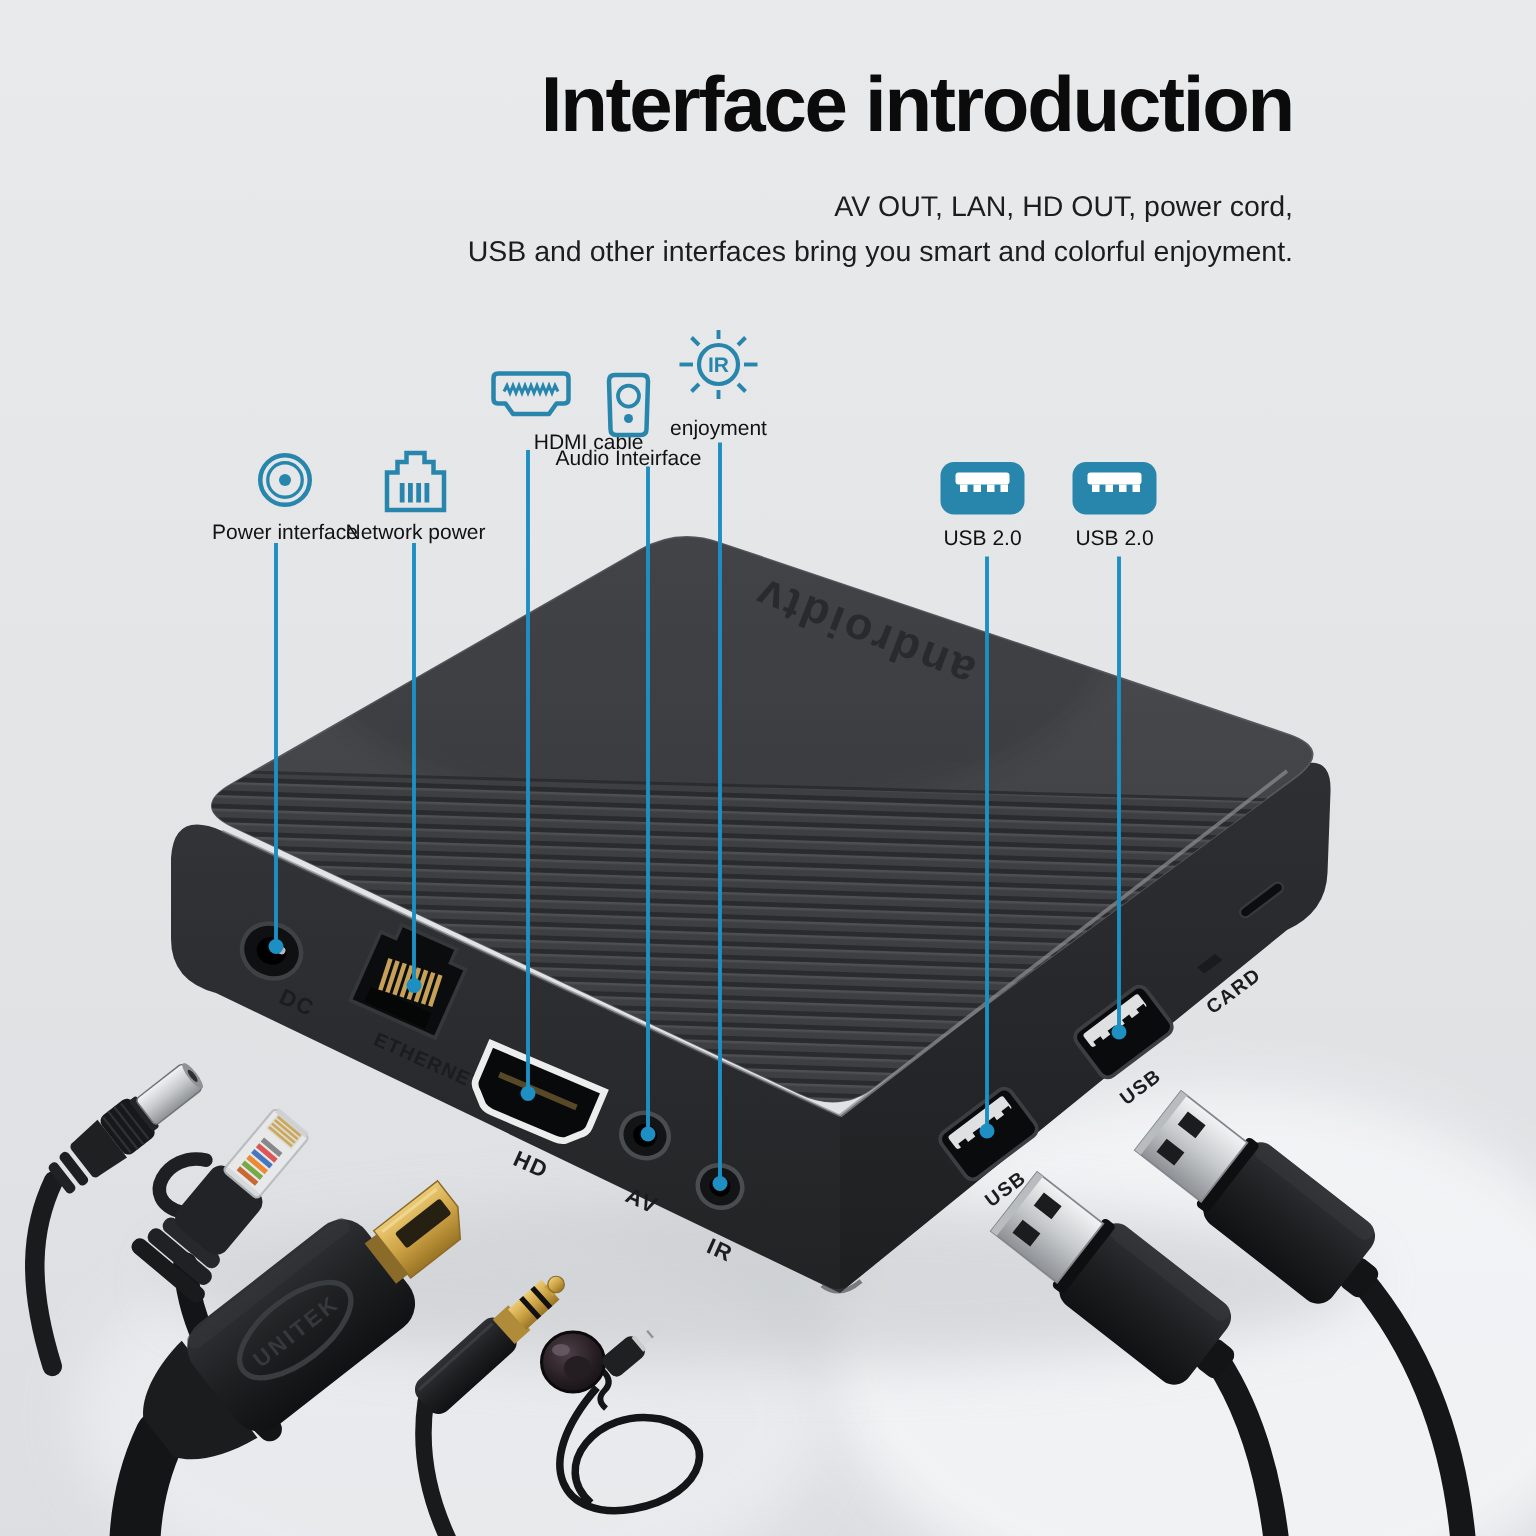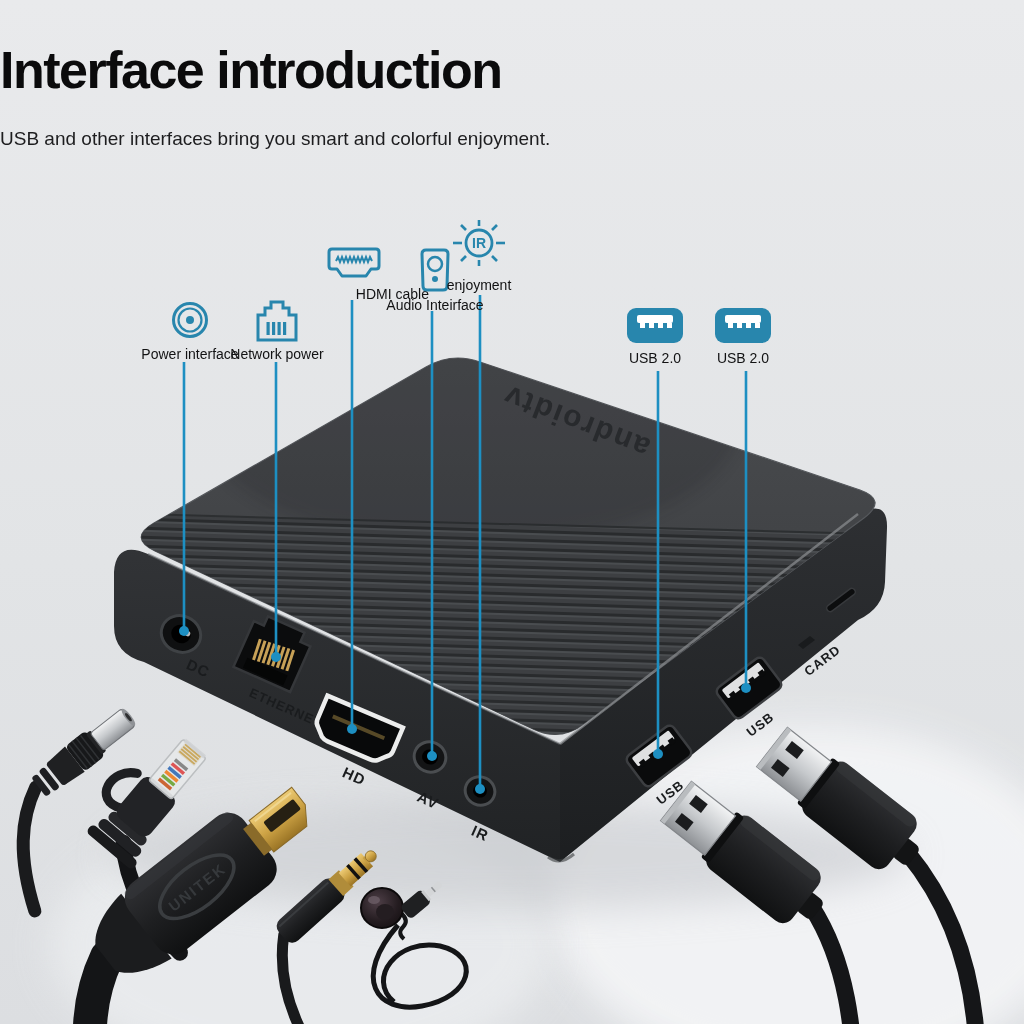--- a/index.html
+++ b/index.html
@@ -1,30 +1,30 @@
 <!DOCTYPE html>
 <html><head>
 <meta charset="utf-8">
 <style>
   html,body{margin:0;padding:0;}
   body{width:1024px;height:1024px;overflow:hidden;
        font-family:"Liberation Sans",sans-serif;
        background:linear-gradient(180deg,#e9eaec 0%,#e2e4e6 55%,#dcdee1 100%);}
   .page{position:relative;width:1024px;height:1024px;}
   .layer{position:absolute;inset:0;}
-  .header{position:absolute;top:40px;left:0;width:852px;text-align:left;}
+  .header{position:absolute;top:40px;left:10px;width:852px;text-align:right;}
   .title{margin:0;font-size:52px;font-weight:700;letter-spacing:-1.5px;color:#0b0b0c;}
   .subtitle{margin-top:24px;font-size:19px;line-height:30px;color:#1d1d1f;}
   .legend-item{position:absolute;width:150px;text-align:center;}
   .legend-item .iconbox{display:flex;justify-content:center;align-items:flex-end;}
   .legend-label{margin-top:3px;font-size:14px;color:#121213;}
   .li-power{left:115px;top:297px;}
   .li-network{left:202px;top:299px;}
   .li-hdmi{left:279px;top:243px;text-align:right;}
-  .li-audio{left:360px;top:246px;}
+  .li-audio{left:344px;top:246px;}
   .li-infrared{left:404px;top:216px;}
   .li-usb1{left:580px;top:305px;}
   .li-usb2{left:668px;top:305px;}
   svg text{font-family:"Liberation Sans",sans-serif;}
   .plabel{font-size:13px;font-weight:700;fill:#1a1c1e;text-anchor:middle;letter-spacing:1px;}
   .plabel-big{font-size:15px;}
   .brand{font-size:30px;font-weight:700;fill:#282a2d;letter-spacing:2px;}
   .cablebrand{font-size:15px;font-weight:700;fill:#36393c;letter-spacing:2px;text-anchor:middle;}
   .iricon-text{font-size:14px;font-weight:700;fill:#2886ad;text-anchor:middle;}
 </style>
@@ -311,20 +311,21 @@
       <g>
         <line x1="746" y1="371" x2="746" y2="688"></line>
           <circle cx="746" cy="688" r="5" fill="#1d8fc2" stroke="none"></circle>
       </g>
     </g>
   </svg>
 
   <div class="header">
     <h1 class="title">Interface introduction</h1>
     <div class="subtitle">
+      <div>AV OUT, LAN, HD OUT, power cord,</div>
       <div>USB and other interfaces bring you smart and colorful enjoyment.</div>
     </div>
   </div>
 
   <div class="legend-item li-power">
     <div class="iconbox">
       <svg width="46" height="46" viewBox="0 0 46 46">
         <circle cx="23" cy="23" r="16.5" fill="none" stroke="#2886ad" stroke-width="3"></circle>
         <circle cx="23" cy="23" r="11.5" fill="none" stroke="#2886ad" stroke-width="2.2"></circle>
         <circle cx="23" cy="23" r="4" fill="#2886ad"></circle>

